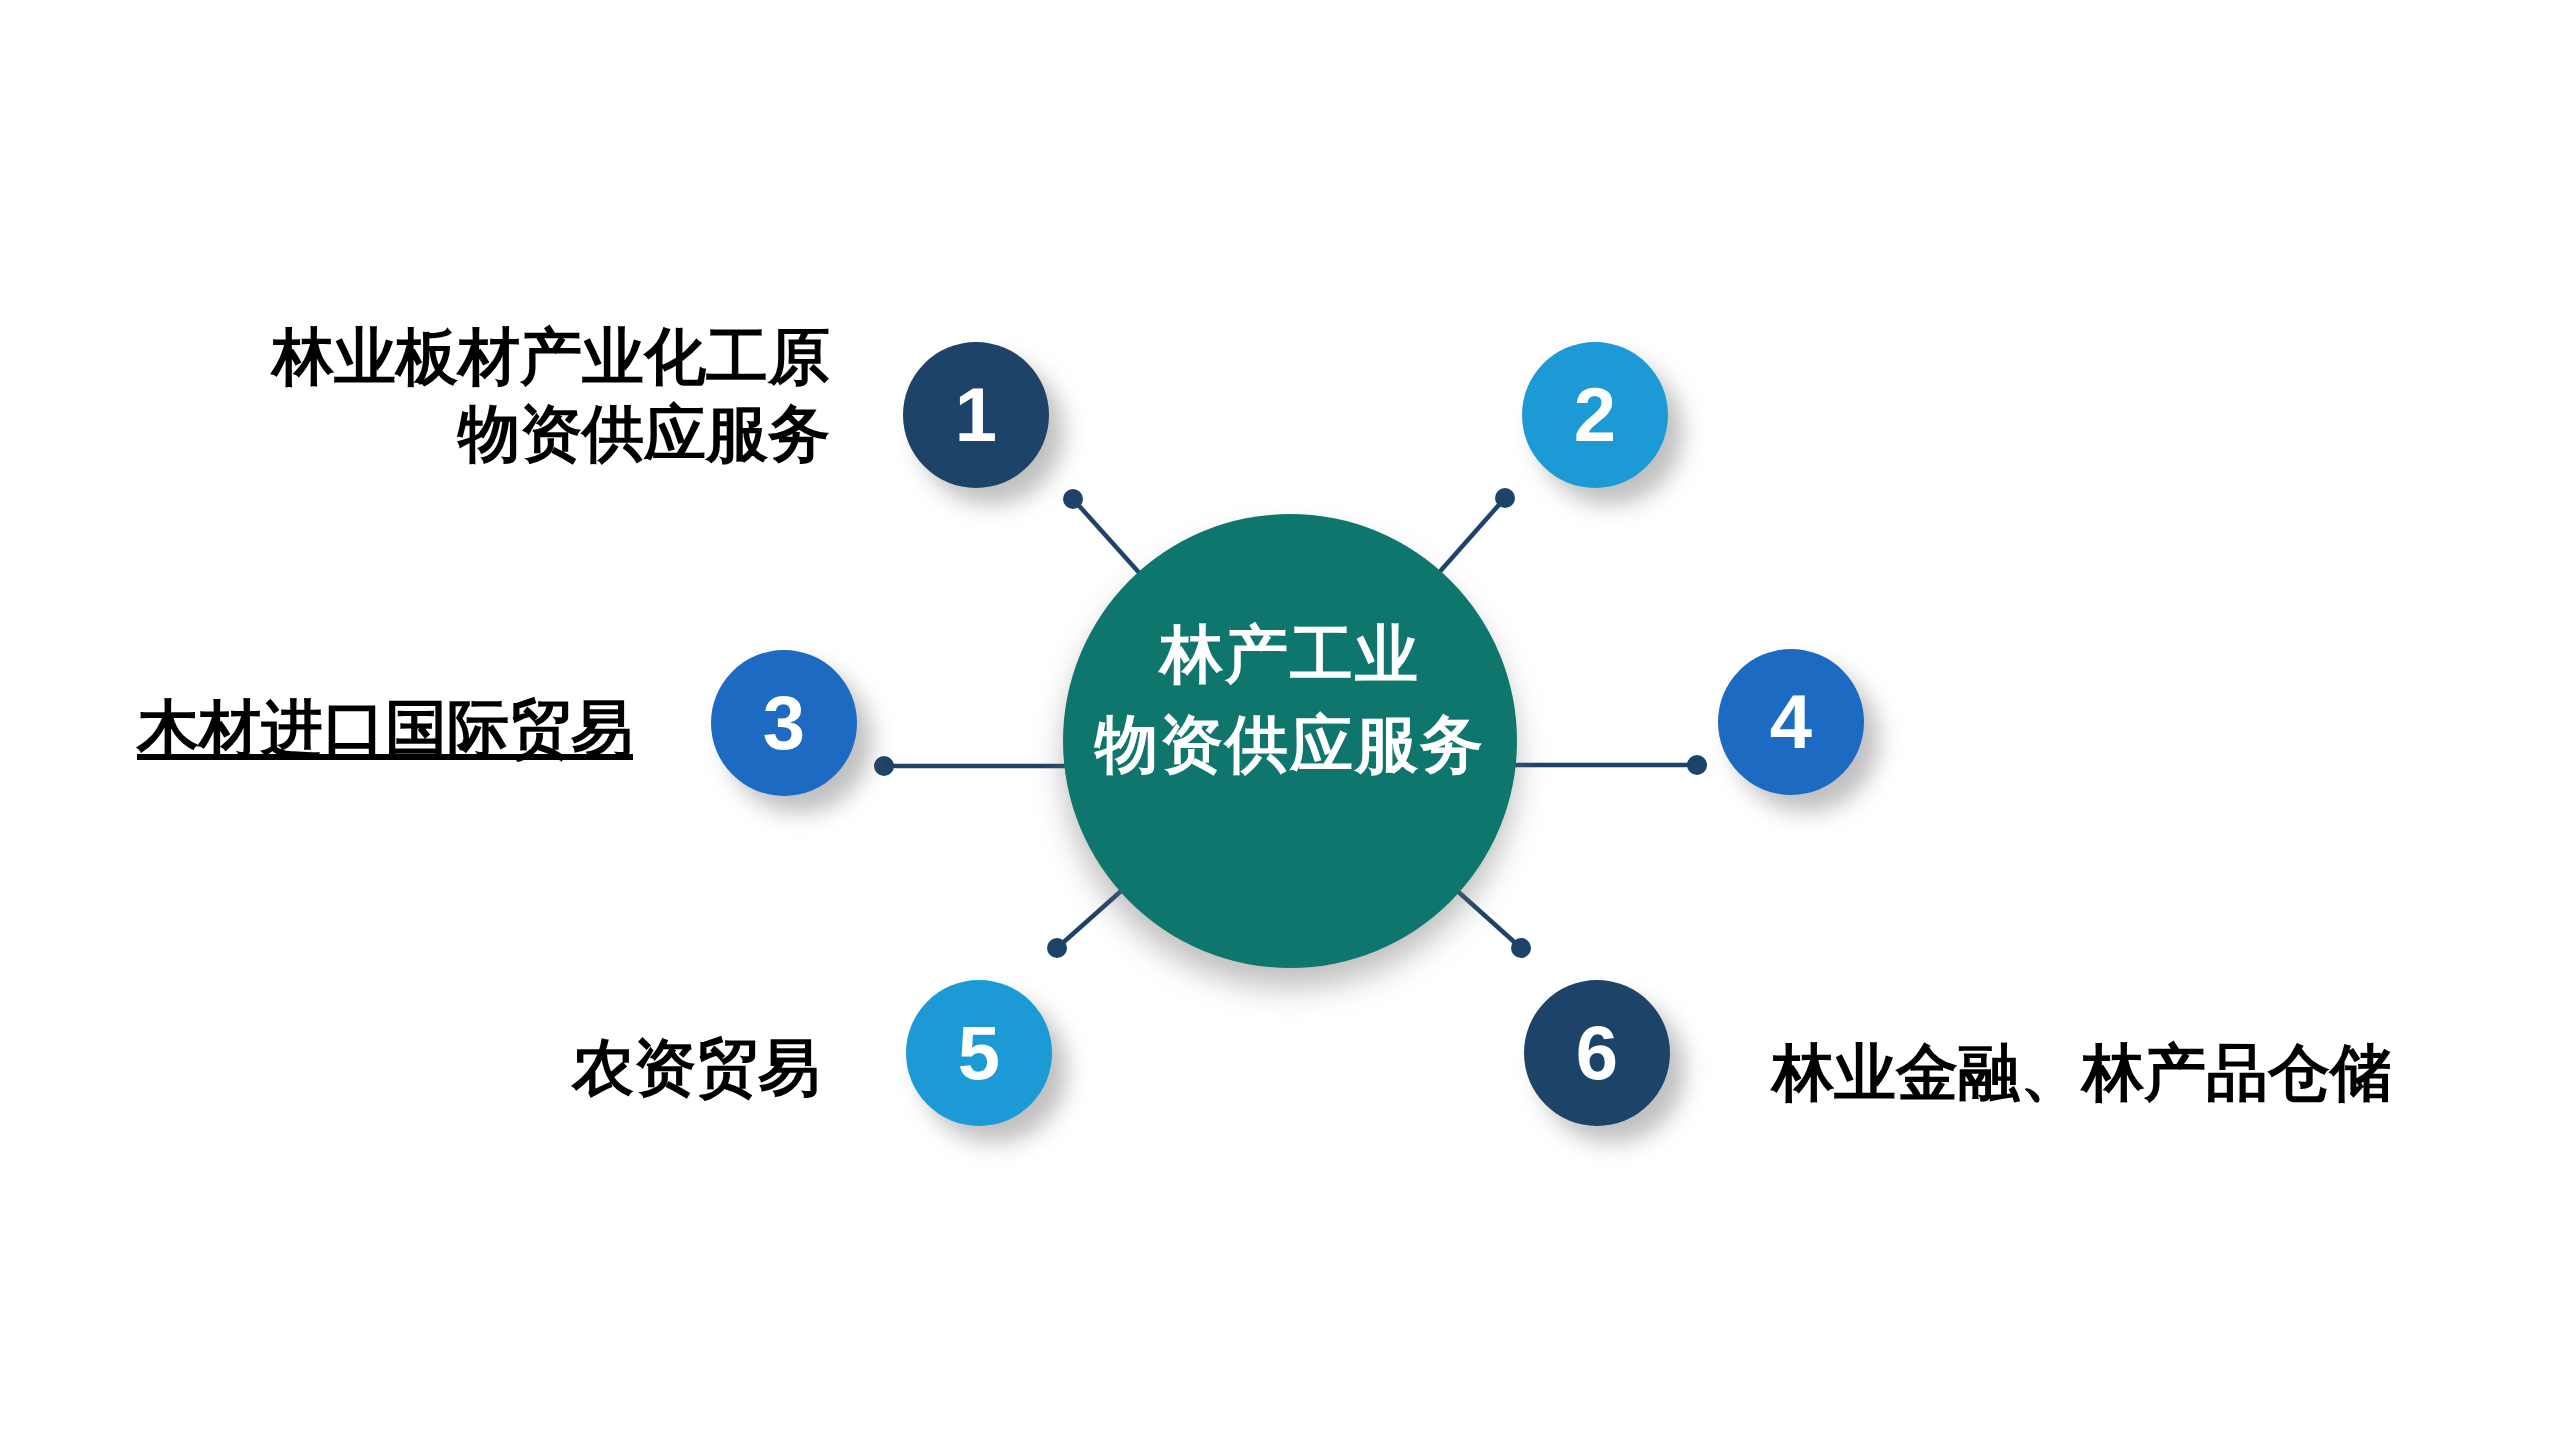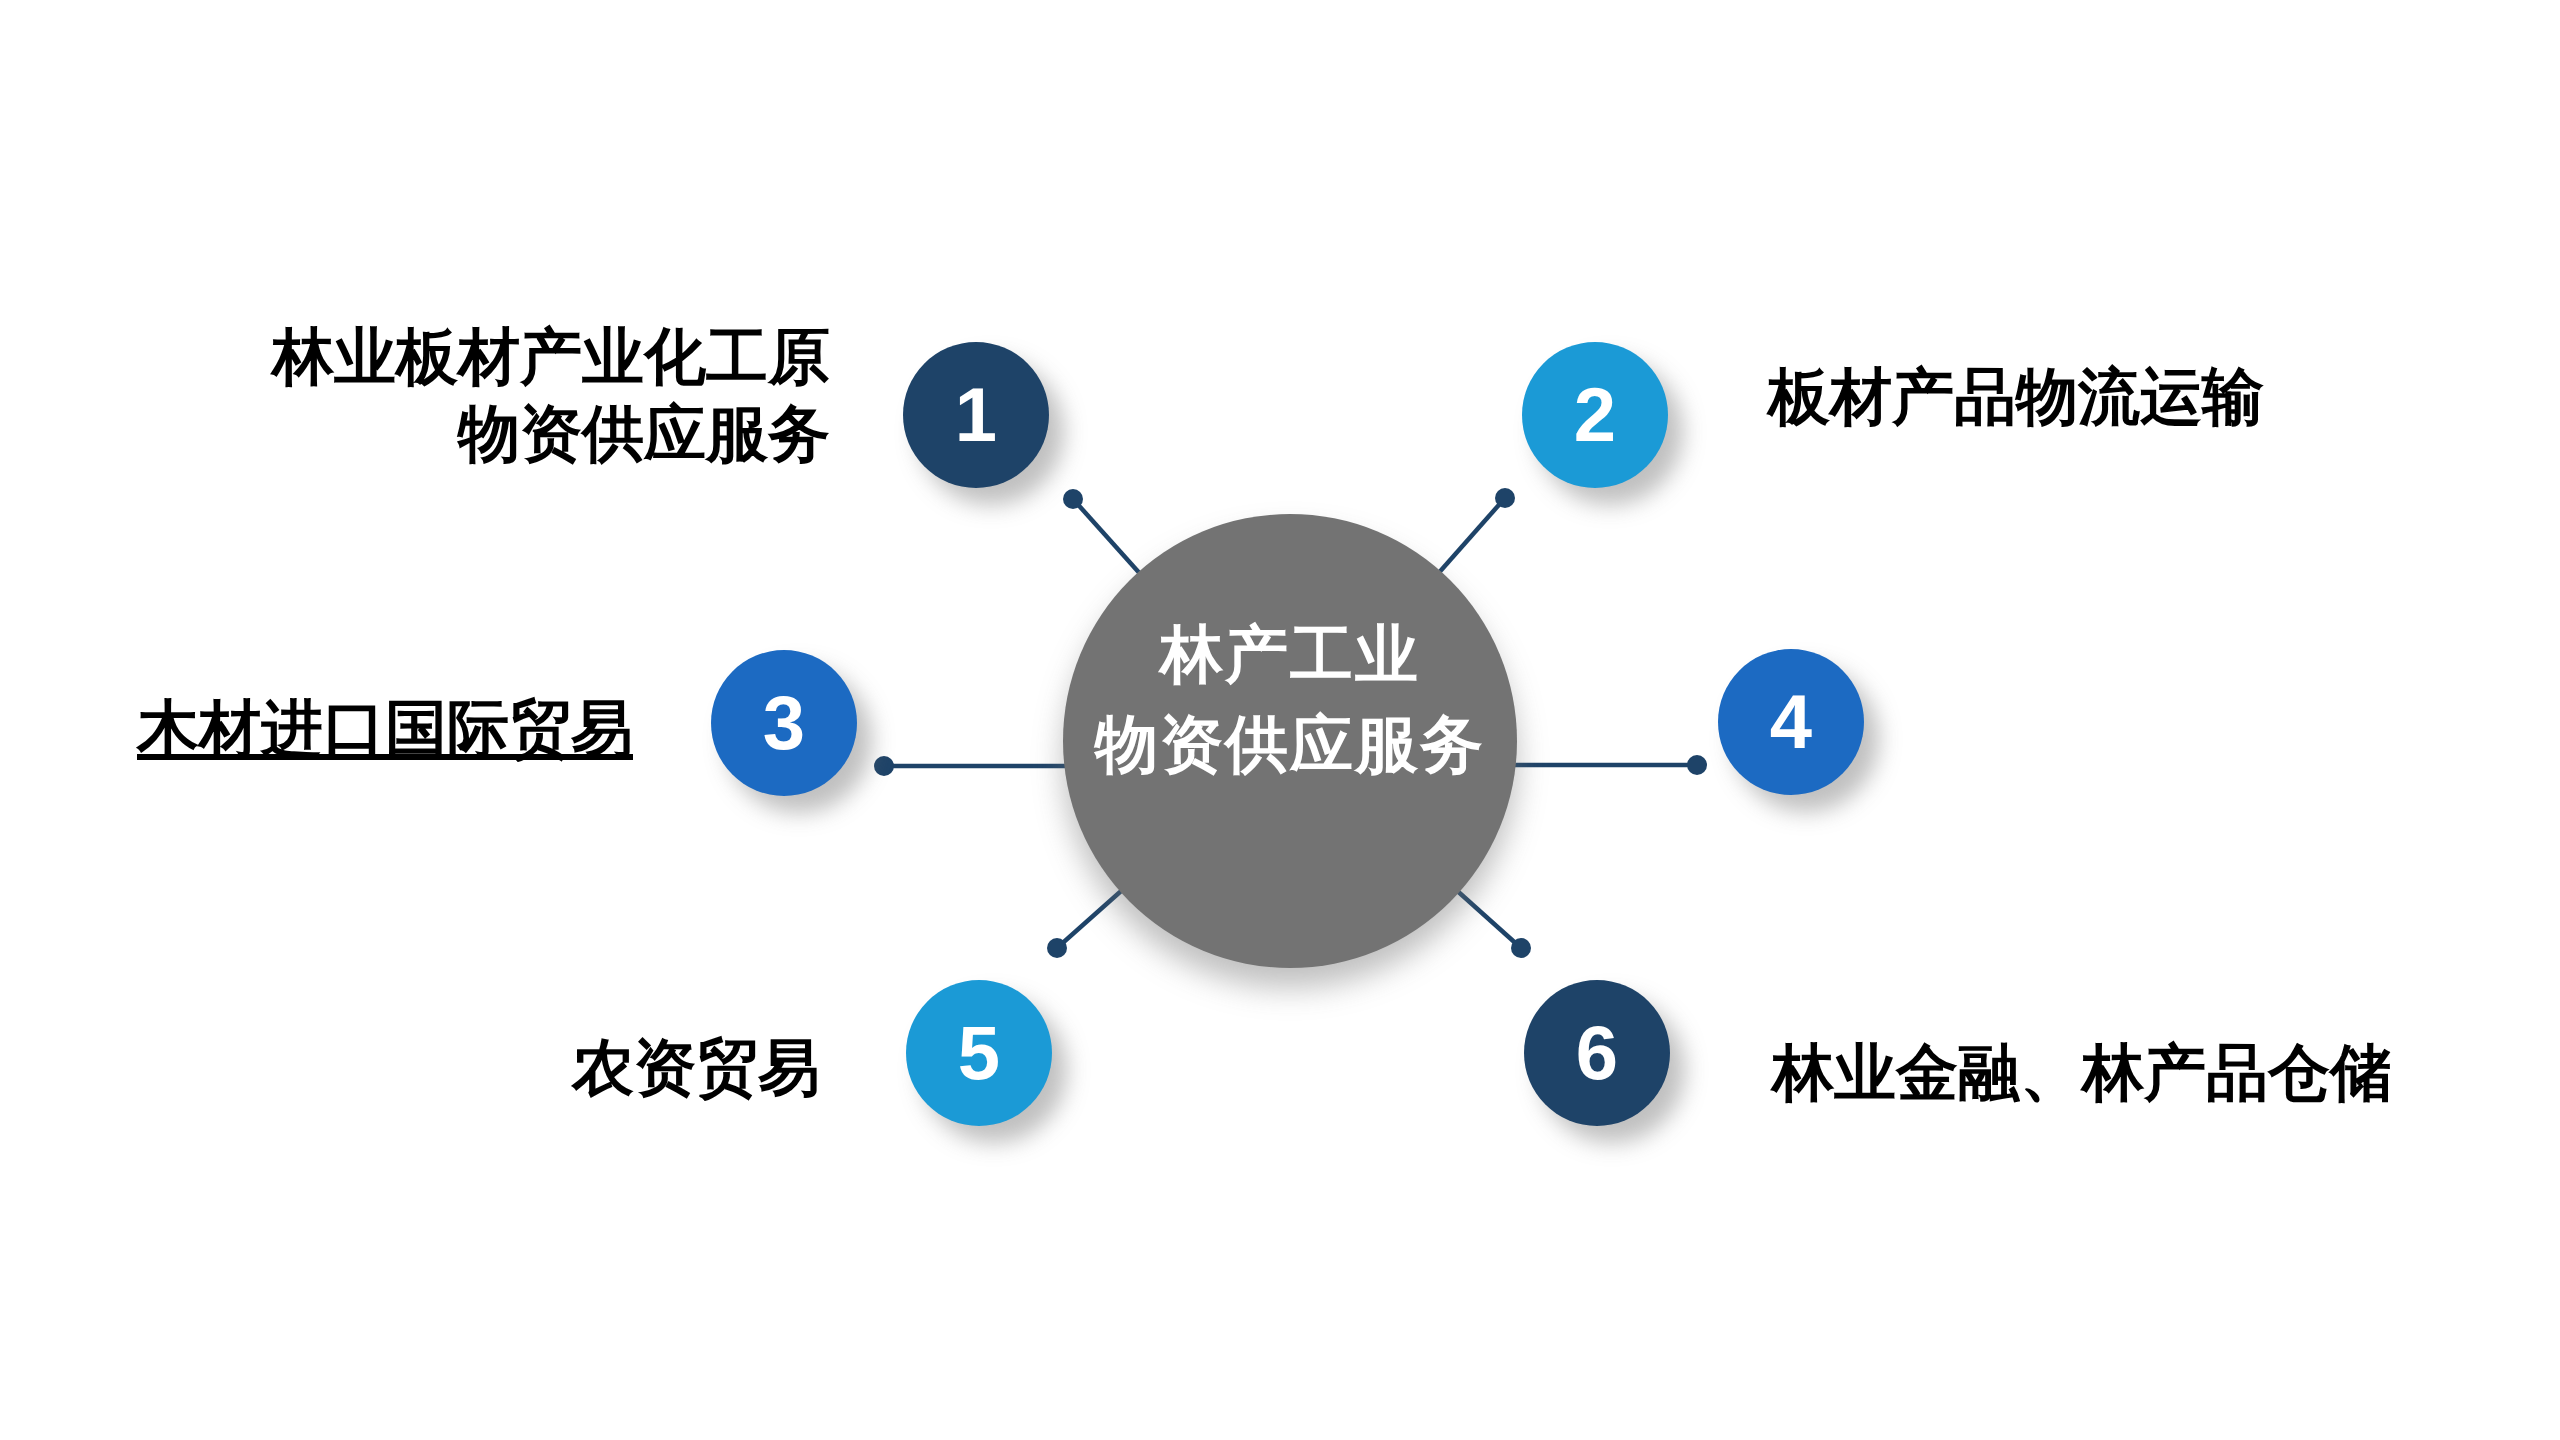--- a/index.html
+++ b/index.html
@@ -39,21 +39,21 @@
     line-height: 1;
   }
   .navy { background: #1E4368; }
   .cyan { background: #1B9AD6; }
   .blue { background: #1C6AC2; }
   .hub-circle {
     position: absolute;
     left: 1063px; top: 514px;
     width: 454px; height: 454px;
     border-radius: 50%;
-    background: #737373;
+    background: #0f766e;
     z-index: 2;
     box-shadow: 0 20px 30px rgba(115,115,115,0.45);
   }
   .hub-title {
     position: absolute;
     left: 0; right: 0;
     top: 107px;
     text-align: center;
     color: #ffffff;
     font-size: 63px;
@@ -131,23 +131,20 @@
     <span class="num">5</span>
   </div>
   <div class="node-circle navy" id="circle-6">
     <span class="num">6</span>
   </div>
 
   <div class="label" id="label-1">
     <div>林业板材产业化工原</div>
     <div>物资供应服务</div>
   </div>
-  <div class="label" id="label-2">
-    <div>板材产品物流运输</div>
-  </div>
   <div class="label" id="label-3">
     <div>木材进口国际贸易</div>
   </div>
   <div class="label" id="label-5">
     <div>农资贸易</div>
   </div>
   <div class="label" id="label-6">
     <div>林业金融、林产品仓储</div>
   </div>
 

